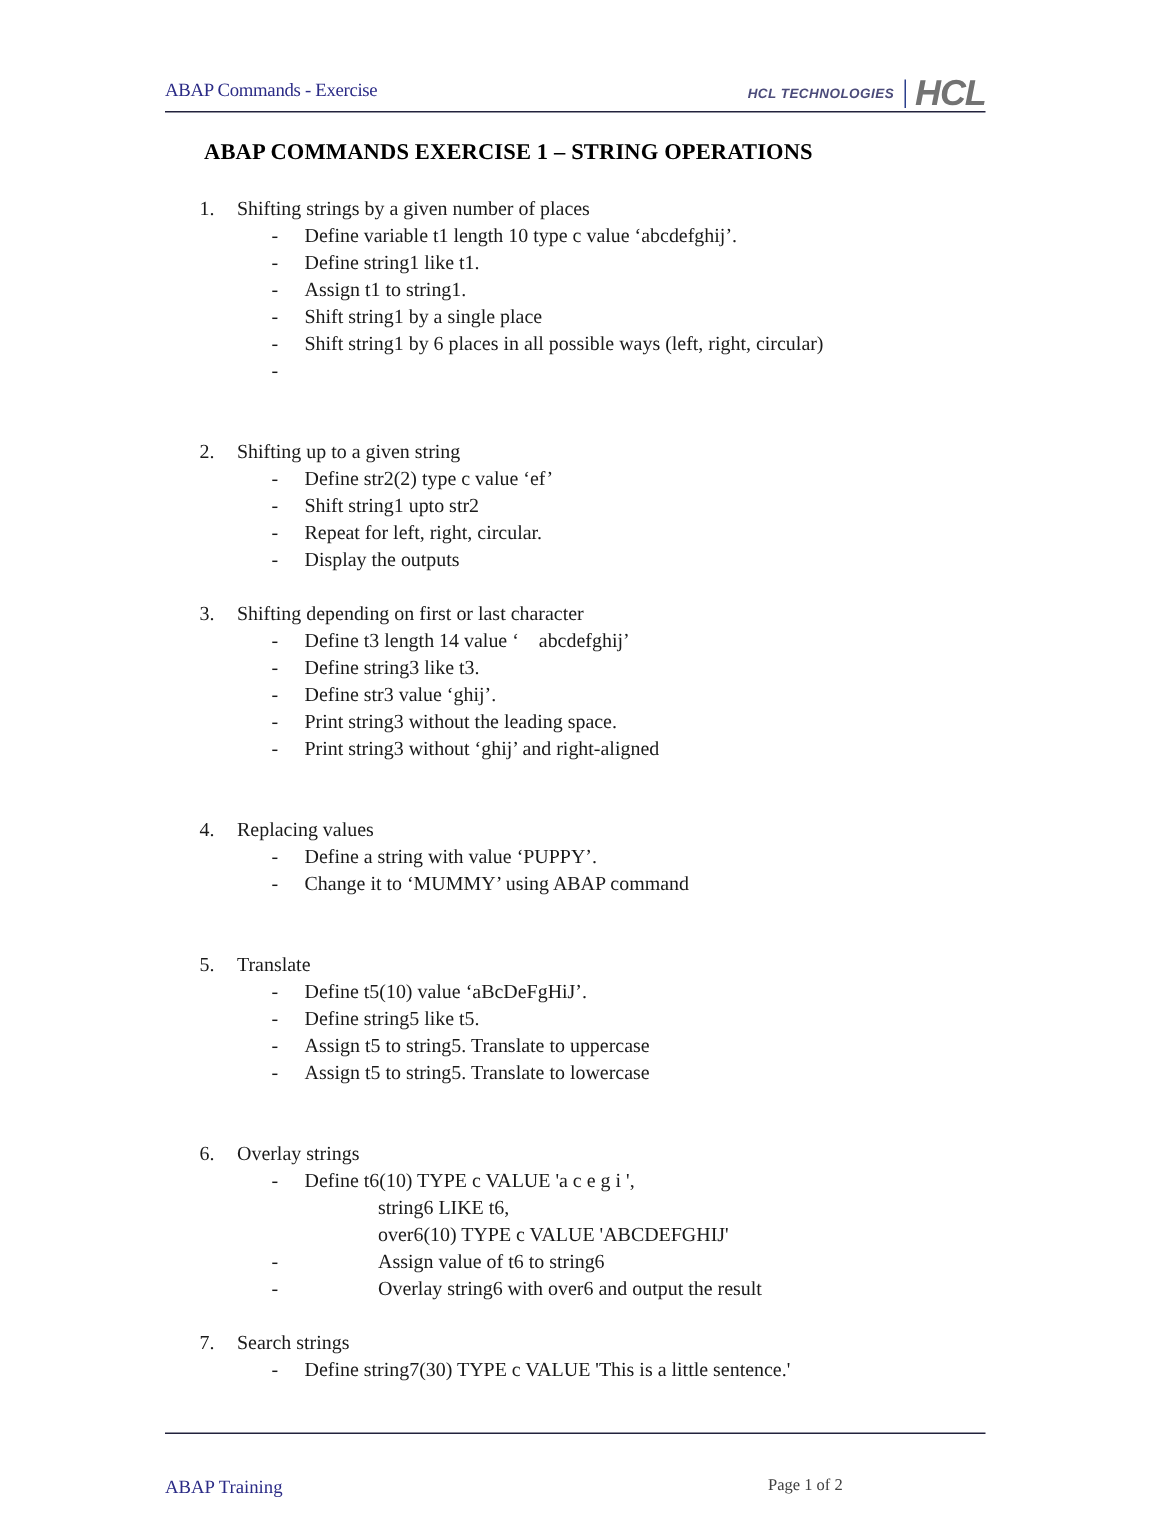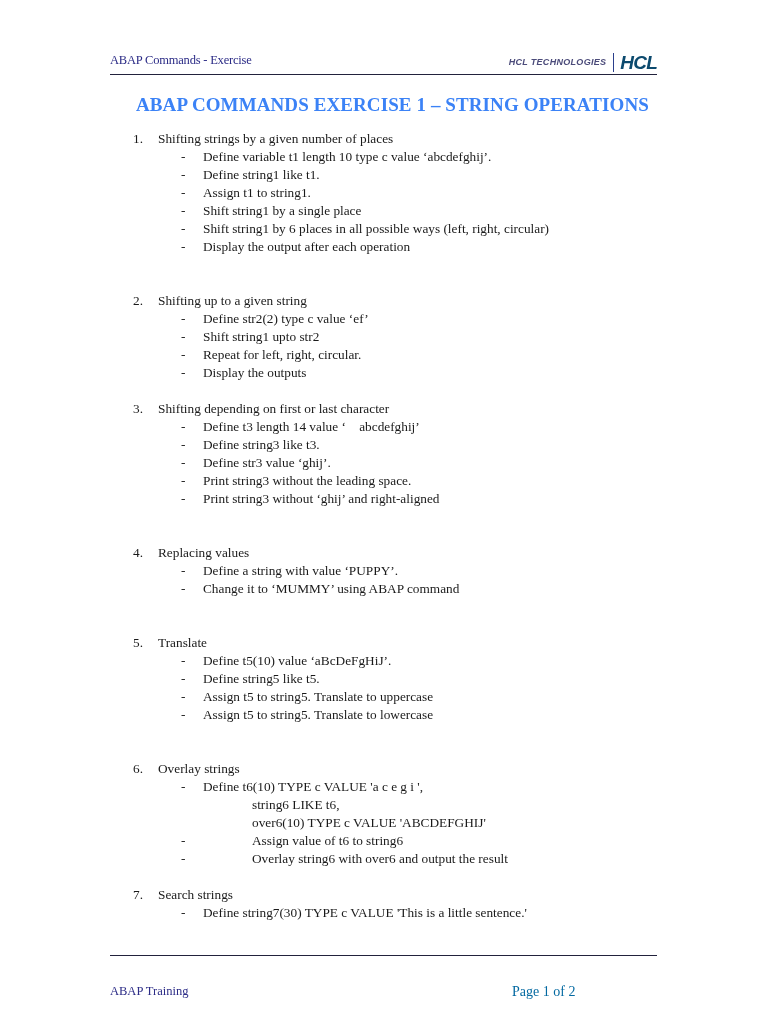--- a/index.html
+++ b/index.html
@@ -61,47 +61,47 @@
     white-space: nowrap;
     padding-left: 34px;
   }
   .logo-divider {
     width: 1px;
     height: 19px;
     background: #2b3f8c;
   }
   .logo-mark {
     font-family: "Liberation Sans", "DejaVu Sans", sans-serif;
-    font-size: 19px;
+    font-size: 24px;
     font-weight: bold;
     font-style: italic;
-    color: #0c4a6e;
+    color: #737373;
     letter-spacing: -0.8px;
     padding-left: 6px;
     line-height: 19px;
     white-space: nowrap;
   }
   .header-rule {
     position: absolute;
     left: 110px;
     top: 74px;
     width: 547px;
     height: 0;
     border-top: 1.6px solid #22223c;
   }
 
   
   .doc-title {
     position: absolute;
     left: 136px;
     top: 94px;
     width: 520px;
-    font-size: 19px;
+    font-size: 15px;
     font-weight: bold;
-    color: #3b82f6;
+    color: #000000;
     letter-spacing: 0.1px;
     white-space: nowrap;
   }
 
   
   .content {
     position: absolute;
     left: 0;
     top: 131px;
     width: 768px;
@@ -185,22 +185,22 @@
     left: 0;
     top: 0;
     font-size: 12.5px;
     color: #2b2b86;
     white-space: nowrap;
   }
   .footer-right {
     position: absolute;
     left: 402px;
     top: 0;
-    font-size: 14px;
-    color: #0369a1;
+    font-size: 11px;
+    color: #404040;
     white-space: nowrap;
   }
 </style>
 </head>
 <body>
 
 <div class="page">
 
   <div class="header">
     <div class="header-title">ABAP Commands - Exercise</div>
@@ -235,21 +235,20 @@
         <div class="bullet-row">
           <span class="bullet-dash">-</span>
           <span class="bullet-text">Shift string1 by a single place</span>
         </div>
         <div class="bullet-row">
           <span class="bullet-dash">-</span>
           <span class="bullet-text">Shift string1 by 6 places in all possible ways (left, right, circular)</span>
         </div>
         <div class="bullet-row">
           <span class="bullet-dash">-</span>
-          <span class="bullet-text">Display the output after each operation</span>
         </div>
       </div>
       <div class="gap"></div>
       <div class="gap"></div>
       <div class="section">
         <div class="sec-head">
           <span class="sec-num">2.</span>
           <span class="sec-title">Shifting up to a given string</span>
         </div>
         <div class="bullet-row">

